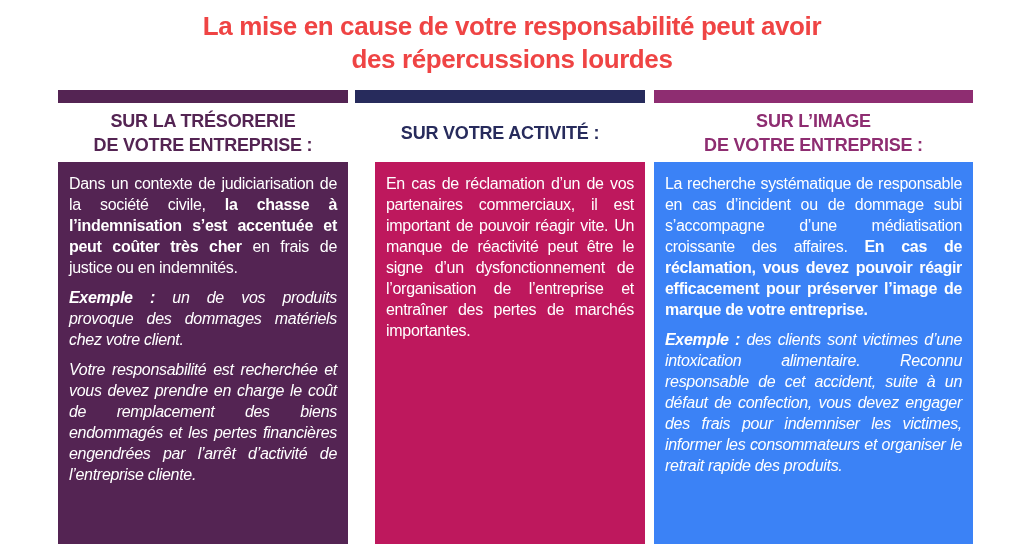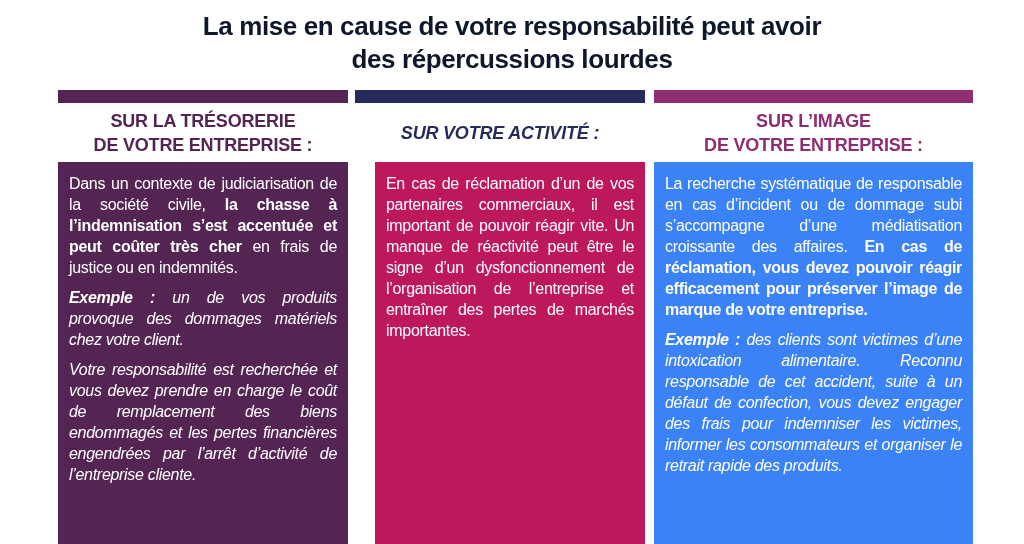--- a/index.html
+++ b/index.html
@@ -30,38 +30,38 @@
   }
   .para { margin-bottom:9px; hyphens:auto; -webkit-hyphens:auto; }
   .b { font-weight:700; }
   .i { font-style:italic; }
 </style>
 </head>
 <body>
 
 <main class="page">
 
-  <header class="title" style="color: #0f172a;">
+  <header class="title" style="color: #ef4444;">
     <div>La mise en cause de votre responsabilité peut avoir</div>
     <div>des répercussions lourdes</div>
   </header>
 
   <section class="col c0">
     <div class="bar" style="background-color: rgb(84, 36, 83);"></div>
     <h2 class="head" style="color: rgb(84, 36, 83);">SUR LA TRÉSORERIE<br>DE VOTRE ENTREPRISE :</h2>
     <div class="box" style="background-color: rgb(84, 36, 83);">
       <p class="para"><span>Dans un contexte de judiciarisation de la société civile, </span><span class="b">la chasse à l’indemnisation s’est accentuée et peut coûter très cher</span><span> en frais de justice ou en indemnités.</span></p>
       <p class="para"><span class="b i">Exemple : </span><span class="i">un de vos produits provoque des dommages matériels chez votre client.</span></p>
       <p class="para"><span class="i">Votre responsabilité est recherchée et vous devez prendre en charge le coût de remplacement des biens endommagés et les pertes financières engendrées par l’arrêt d’activité de l’entreprise cliente.</span></p>
     </div>
   </section>
 
   <section class="col c1">
     <div class="bar" style="background-color: rgb(39, 43, 92);"></div>
-    <h2 class="head" style="color: rgb(39, 43, 92); font-style: italic;">SUR VOTRE ACTIVITÉ :</h2>
+    <h2 class="head" style="color: rgb(39, 43, 92);">SUR VOTRE ACTIVITÉ :</h2>
     <div class="box" style="background-color: #be185d; margin-left: 20px;">
       <p class="para"><span>En cas de réclamation d’un de vos partenaires commerciaux, il est important de pouvoir réagir vite. Un manque de réactivité peut être le signe d’un dysfonctionnement de l’organisation de l’entreprise et entraîner des pertes de marchés importantes.</span></p>
     </div>
   </section>
 
   <section class="col c2">
     <div class="bar" style="background-color: rgb(142, 45, 113);"></div>
     <h2 class="head" style="color: rgb(142, 45, 113); text-align: center;">SUR L’IMAGE<br>DE VOTRE ENTREPRISE :</h2>
     <div class="box" style="background-color: #3b82f6;">
       <p class="para"><span>La recherche systématique de responsable en cas d’incident ou de dommage subi s’accompagne d’une médiatisation croissante des affaires. </span><span class="b">En cas de réclamation, vous devez pouvoir réagir efficacement pour préserver l’image de marque de votre entreprise.</span></p>

